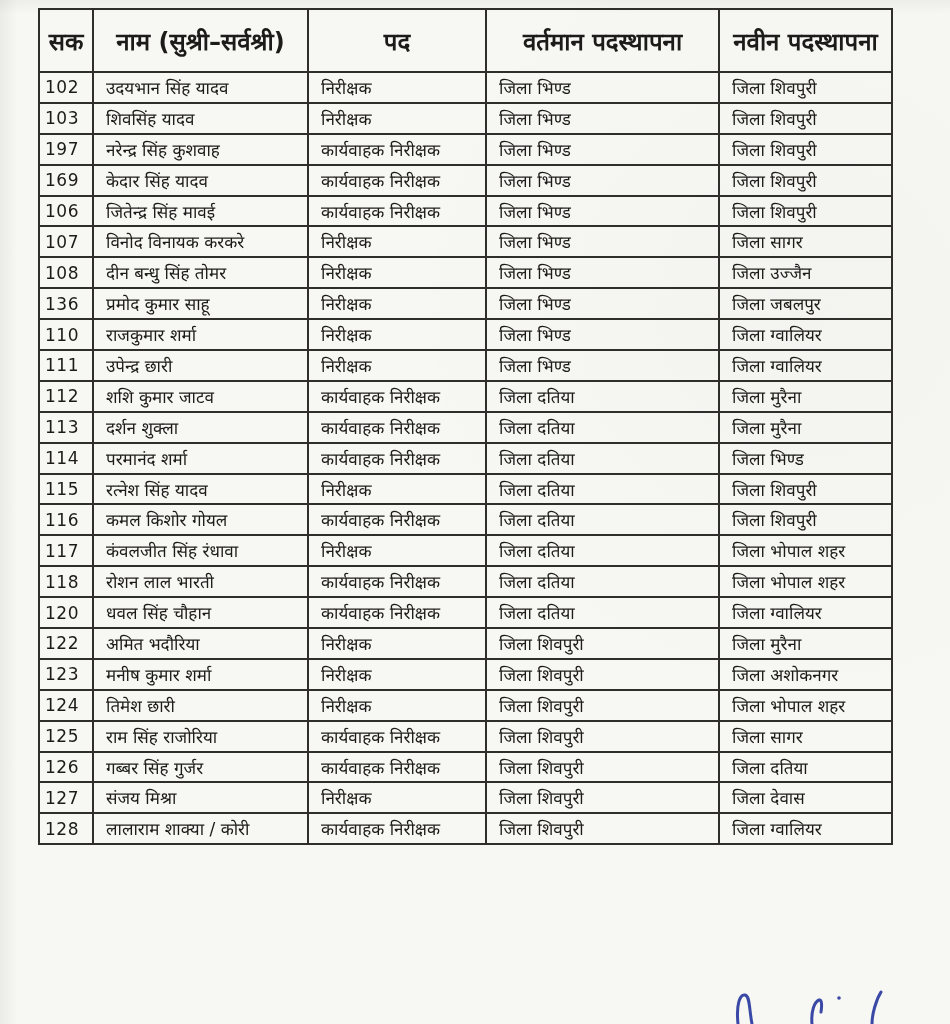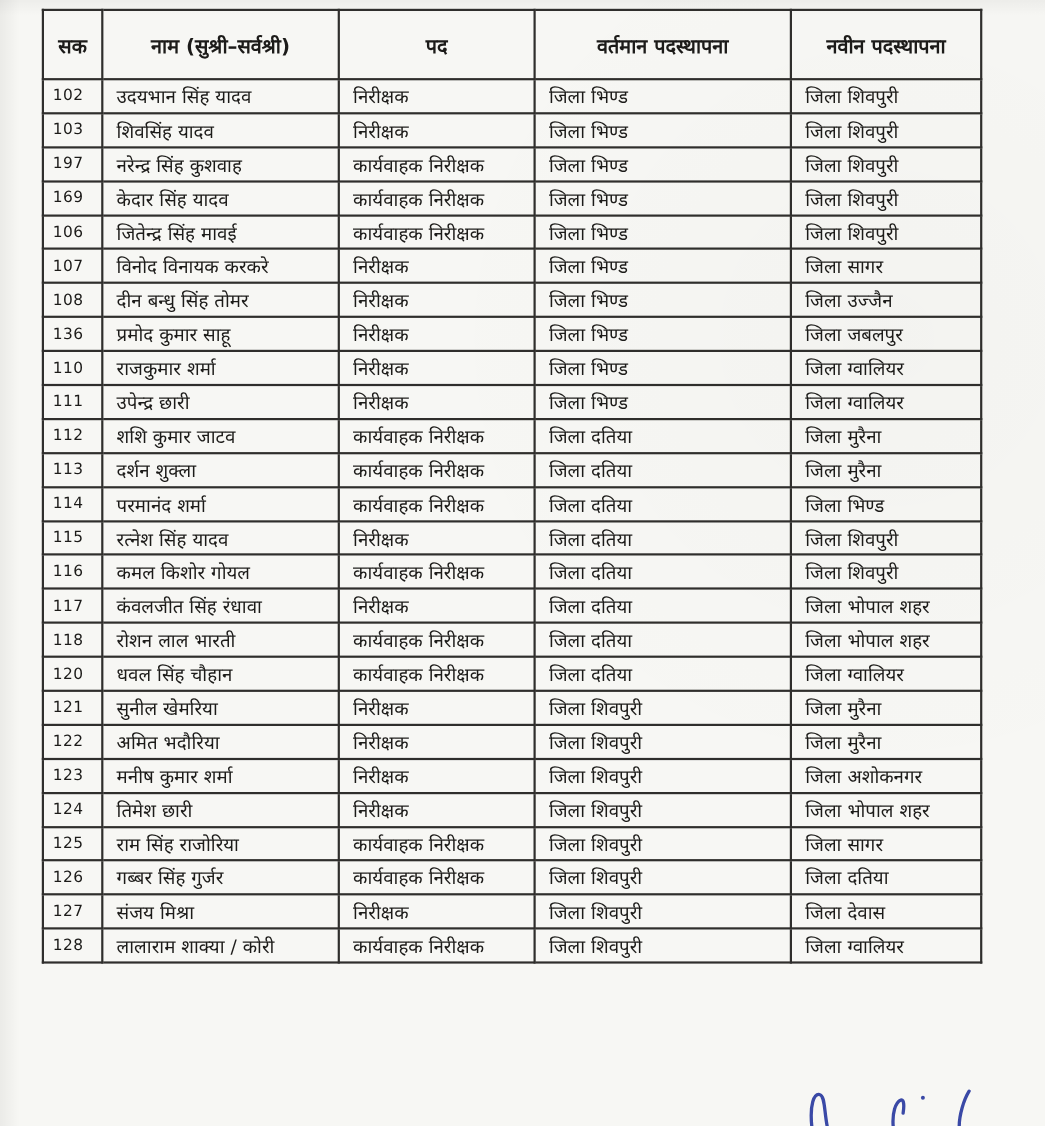--- a/index.html
+++ b/index.html
@@ -39,36 +39,36 @@
   table.doc col.c3{width:233px;}
   table.doc col.c4{width:173px;}
   table.doc th, table.doc td{
     border:2px solid var(--border);
     padding:0 8px;
     overflow:hidden;
     white-space:nowrap;
   }
   table.doc thead th{
     height:61px;
-    font-size:18px;
+    font-size:24px;
     font-weight:bold;
     text-align:center;
     vertical-align:middle;
   }
   table.doc tbody tr{height:30.9px;}
   table.doc tbody td{
     font-size:17px;
     vertical-align:middle;
     text-align:left;
     padding-left:12px;
   }
   table.doc tbody td.sno{
     text-align:center;
     padding-left:0;
-    font-size:14px;
+    font-size:17px;
     letter-spacing:0.5px;
     font-family:"DejaVu Sans","Liberation Sans",sans-serif;
   }
   
   .signature{
     position:absolute;
     left:700px;top:986px;
     width:220px;height:38px;
   }
 </style>
@@ -233,27 +233,20 @@
 
 
   <tr>
     <td class="sno">120</td>
     <td>धवल सिंह चौहान</td>
     <td>कार्यवाहक निरीक्षक</td>
     <td>जिला दतिया</td>
     <td>जिला ग्वालियर</td>
   </tr>
 
-  <tr>
-    <td class="sno">121</td>
-    <td>सुनील खेमरिया</td>
-    <td>निरीक्षक</td>
-    <td>जिला शिवपुरी</td>
-    <td>जिला मुरैना</td>
-  </tr>
 
   <tr>
     <td class="sno">122</td>
     <td>अमित भदौरिया</td>
     <td>निरीक्षक</td>
     <td>जिला शिवपुरी</td>
     <td>जिला मुरैना</td>
   </tr>
 
   <tr>

